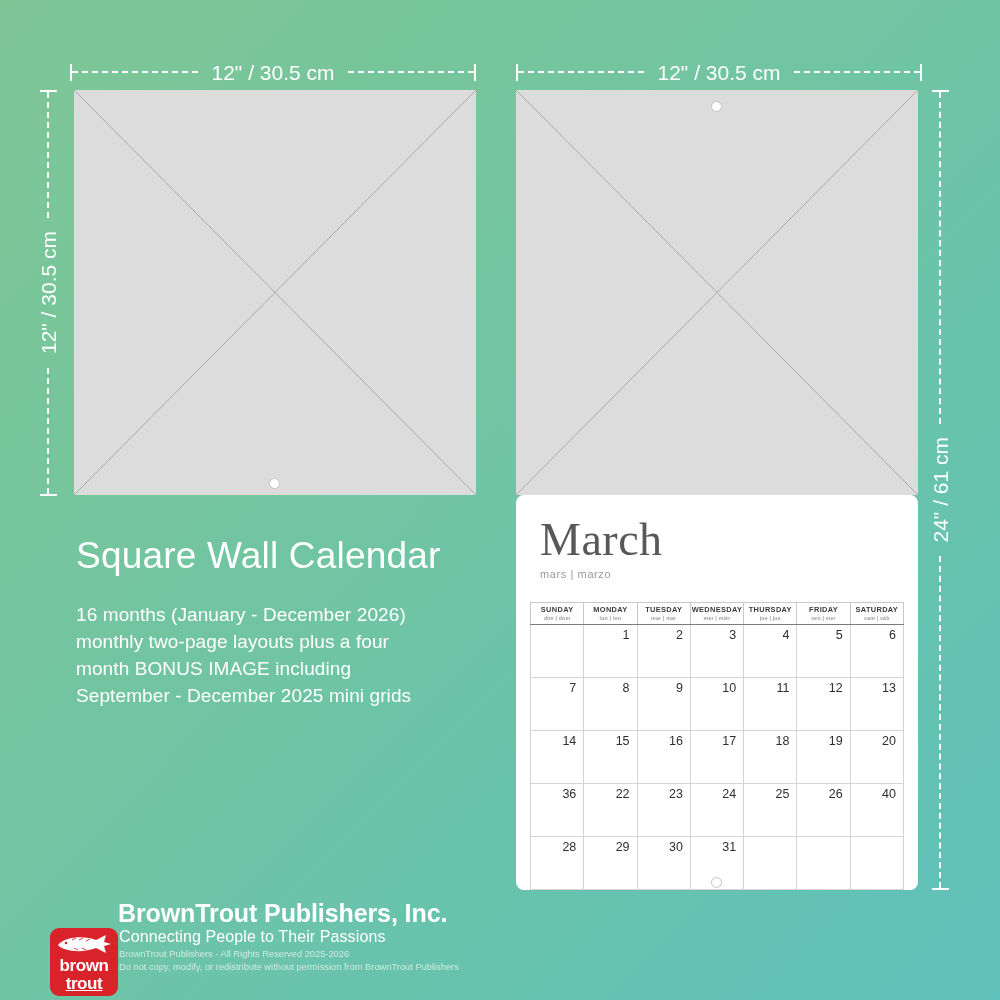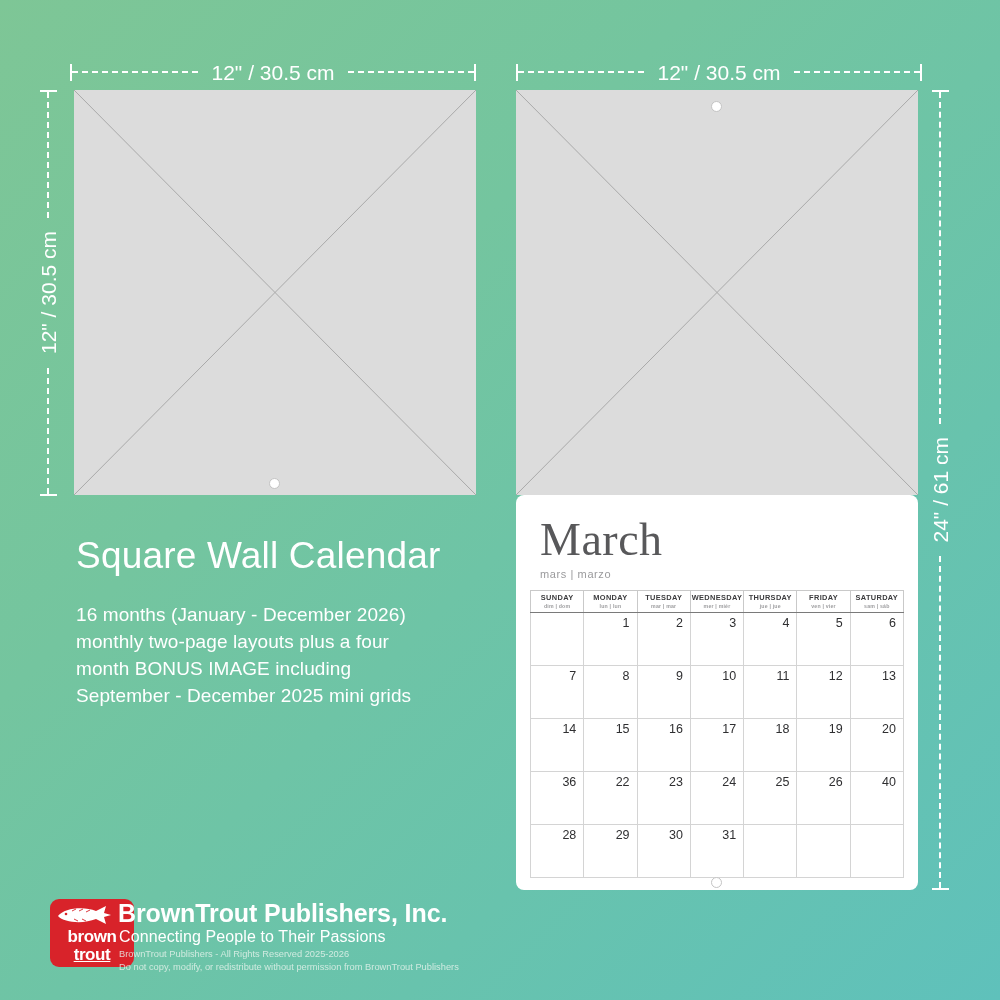--- a/index.html
+++ b/index.html
@@ -102,20 +102,21 @@
     font-family: "Liberation Sans", sans-serif;
     font-size: 11px;
     color: #9a9a9c;
     letter-spacing: 0.6px;
     margin-top: 5px;
   }
   .cal-grid {
     width: 100%;
     border-collapse: collapse;
     table-layout: fixed;
+    margin-top: 12px;
   }
   .cal-grid th {
     border: 1px solid #c9c9c9;
     border-bottom: 1.5px solid #7a7a7a;
     padding: 3px 0 3px;
     background: #ffffff;
     vertical-align: middle;
   }
   .dow-name {
     font-size: 7.4px;
@@ -153,25 +154,26 @@
     position: absolute;
     color: #ffffff;
     font-size: 19px;
     line-height: 1.43;
     letter-spacing: 0.1px;
   }
 
   
   .logo-box {
     position: absolute;
-    width: 84px;
+    width: 68px;
     height: 68px;
     background: #d8232a;
     border-radius: 9px;
     overflow: hidden;
+    margin-top: 29px;
   }
   .logo-fish { position: absolute; top: 5px; left: 4px; width: 60px; height: 22px; }
   .logo-word {
     position: absolute;
     left: 0; right: 0;
     color: #ffffff;
     font-weight: bold;
     font-size: 17px;
     text-align: center;
     letter-spacing: -0.4px;

